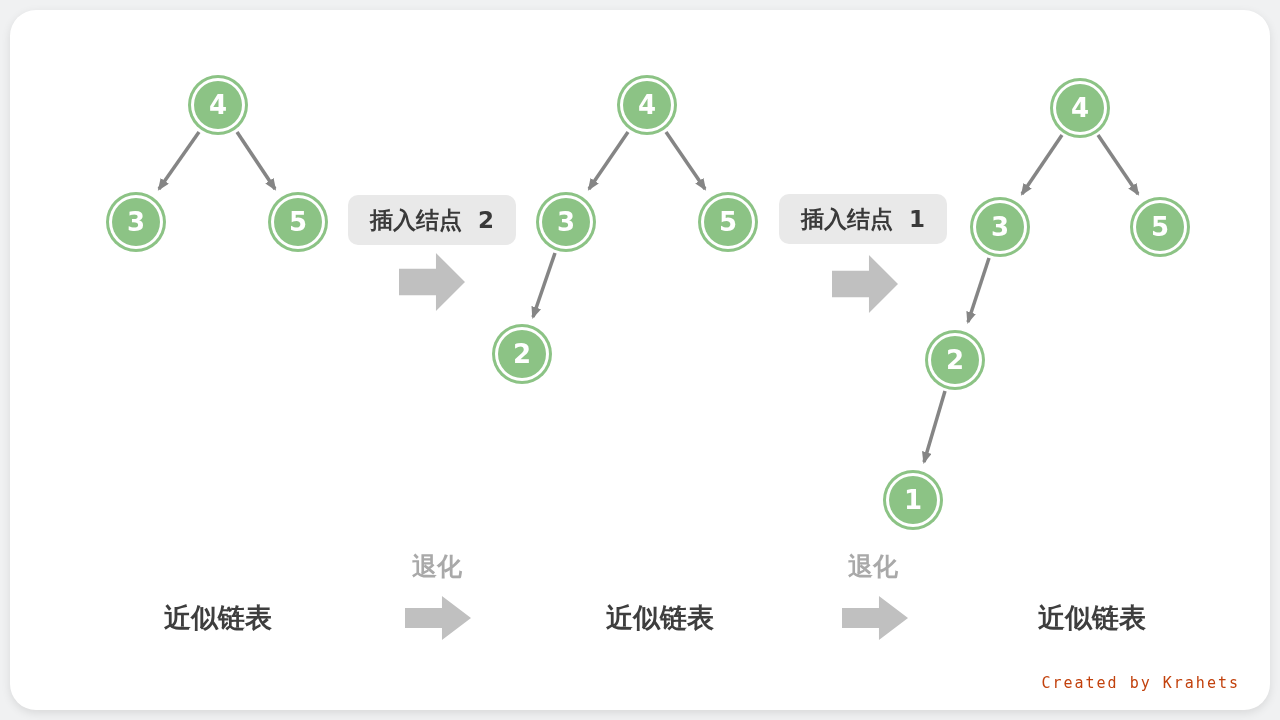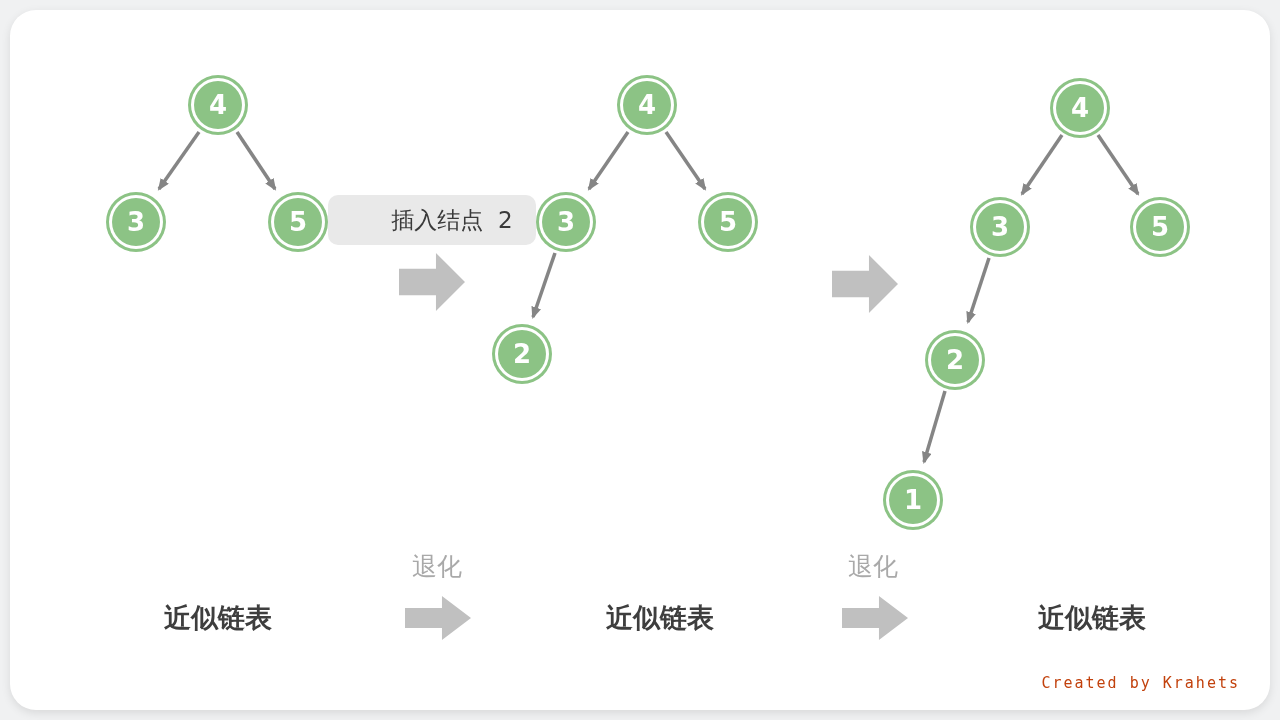--- a/index.html
+++ b/index.html
@@ -20,36 +20,36 @@
     background:#8cc385;
     box-shadow:0 0 0 3px #ffffff,0 0 0 6px #8cc385;
     color:#ffffff;font-size:26px;font-weight:bold;
     display:flex;align-items:center;justify-content:center;
     transform:translate(-50%,-50%);
   }
   .insert-label{
     position:absolute;z-index:3;height:50px;width:168px;
     background:#e9e9e9;border-radius:10px;
     display:flex;align-items:center;justify-content:center;
-    font-size:23px;font-weight:normal;color:#3a3a3a;
-    transform:translate(-50%,-50%);white-space:pre;padding-left:40px;
+    font-size:23px;font-weight:bold;color:#3a3a3a;
+    transform:translate(-50%,-50%);white-space:pre;
   }
   .block-arrow{
     position:absolute;z-index:2;background:#c0c0c0;
     clip-path:polygon(0% 27%,56% 27%,56% 0%,100% 50%,56% 100%,56% 73%,0% 73%);
     transform:translate(-50%,-50%);
   }
   .block-arrow.big{width:66px;height:58px;}
   .block-arrow.flat{width:66px;height:44px;}
   .caption{
     position:absolute;z-index:2;font-size:27px;font-weight:bold;color:#3e3e3e;
     transform:translate(-50%,-50%);white-space:nowrap;
   }
   .degrade{
-    position:absolute;z-index:2;font-size:25px;font-weight:normal;color:#a9a9a9;
+    position:absolute;z-index:2;font-size:25px;font-weight:bold;color:#a9a9a9;
     transform:translate(-50%,-50%);white-space:nowrap;
   }
   .watermark{
     position:absolute;z-index:2;right:40px;bottom:28px;
     font-family:"DejaVu Sans Mono","Liberation Mono",monospace;
     font-size:15px;letter-spacing:2px;color:#c2410c;
   }
 </style>
 </head>
 <body>
@@ -88,20 +88,21 @@
 
   <div class="node" style="left:1080px;top:108px">4</div>
   <div class="node" style="left:1000px;top:227px">3</div>
   <div class="node" style="left:1160px;top:227px">5</div>
   <div class="node" style="left:955px;top:360px">2</div>
   <div class="node" style="left:913px;top:500px">1</div>
 
   <div class="insert-label" style="left:432px;top:220px">插入结点  2</div>
   <div class="block-arrow big" style="left:432px;top:282px"></div>
 
+  <div class="insert-label" style="left:863px;top:219px">插入结点  1</div>
   <div class="block-arrow big" style="left:865px;top:284px"></div>
 
   <div class="caption" style="left:218px;top:618px">近似链表</div>
   <div class="degrade" style="left:437px;top:566px">退化</div>
   <div class="block-arrow flat" style="left:438px;top:618px"></div>
 
   <div class="caption" style="left:660px;top:618px">近似链表</div>
   <div class="degrade" style="left:873px;top:566px">退化</div>
   <div class="block-arrow flat" style="left:875px;top:618px"></div>
 

